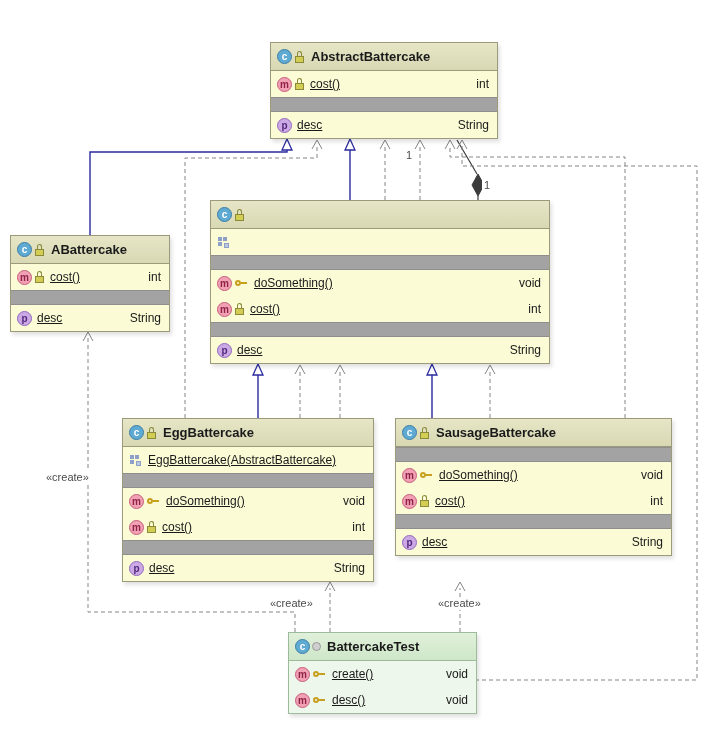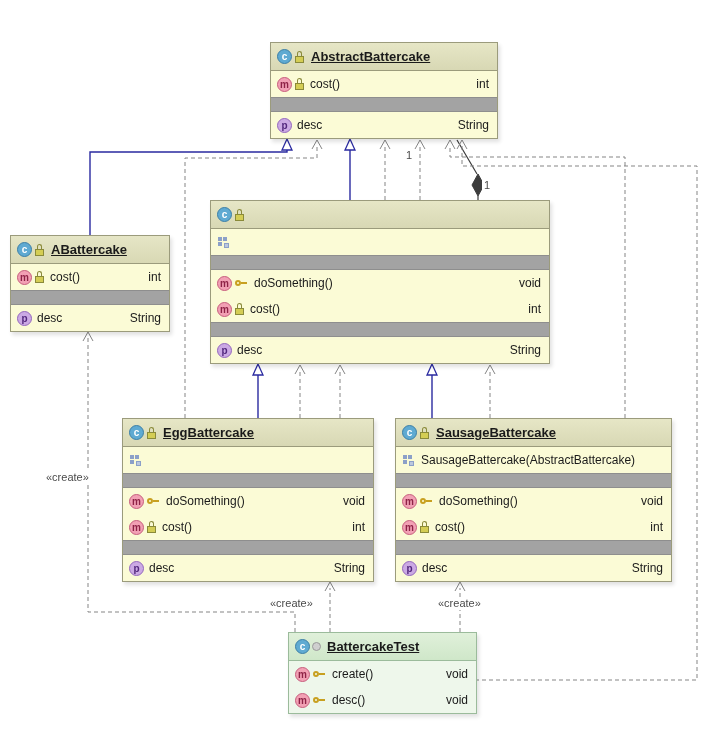--- a/index.html
+++ b/index.html
@@ -8,22 +8,22 @@
   #edges{position:absolute;left:0;top:0;z-index:1;}
   .uml-box{position:absolute;z-index:2;border:1px solid #9B9B7C;background:#FBFBD6;
            box-shadow:2px 3px 4px rgba(0,0,0,.12);font-size:12px;color:#1A1A1A;}
   .uml-header{height:27px;display:flex;align-items:center;padding:0 8px 0 6px;
               background:linear-gradient(#E6E6C6,#D8D8B4);border-bottom:1px solid #9B9B7C;
               font-weight:bold;font-size:13px;white-space:nowrap;}
   .member{height:26px;display:flex;align-items:center;padding:0 8px 0 6px;white-space:nowrap;}
   .sep{height:15px;background:#A3A3A3;border-top:1px solid #8E8E8E;border-bottom:1px solid #8E8E8E;box-sizing:border-box;}
   .green{background:#EEF7EB;border-color:#9BBB9B;}
   .green .uml-header{background:linear-gradient(#E0F0DA,#CFE7C9);border-bottom:1px solid #9BBB9B;}
-  .title{margin-left:3px;text-decoration:underline;}
-  .mname{margin-left:2px;}
+  .title{margin-left:3px;}
+  .mname{margin-left:2px;text-decoration:underline;}
   .mtype{margin-left:auto;padding-left:10px;}
   .ic{flex:none;margin-right:3px;display:inline-block;}
   .ci,.mi,.pi{width:15px;height:15px;border-radius:50%;text-align:center;
               font:bold 10px/13px "Liberation Sans",sans-serif;box-sizing:border-box;}
   .ci{background:#5FAAD2;border:1px solid #3D7FA6;color:#FFFFFF;}
   .mi{background:#F2A0B4;border:1px solid #C75E7E;color:#8E2246;}
   .pi{background:#CBA9E4;border:1px solid #9468BE;color:#53287E;}
   .dot{width:7px;height:7px;border-radius:50%;background:#CFCFCF;border:1px solid #9A9A9A;margin-left:-1px;}
   .lk{width:9px;height:12px;position:relative;margin:0 4px 0 0;}
   .lk::before{content:"";position:absolute;top:0;left:2px;width:5px;height:5px;border:1px solid #8A8A3A;
@@ -166,20 +166,21 @@
   </div>
 
   <div class="uml-box" style="left:122px;top:418px;width:250px;">
     <div class="uml-header">
       <span class="ic ci">c</span>
       <span class="ic lk"></span>
       <span class="title">EggBattercake</span>
     </div>
     <div class="member">
       <span class="ic ct"></span>
+      <span class="mname">EggBattercake(AbstractBattercake)</span>
     </div>
     <div class="sep"></div>
     <div class="member">
       <span class="ic mi">m</span>
       <span class="ic ky"></span>
       <span class="mname">doSomething()</span>
       <span class="mtype">void</span>
     </div>
     <div class="member">
       <span class="ic mi">m</span>
@@ -193,24 +194,20 @@
       <span class="mname">desc</span>
       <span class="mtype">String</span>
     </div>
   </div>
 
   <div class="uml-box" style="left:395px;top:418px;width:275px;">
     <div class="uml-header">
       <span class="ic ci">c</span>
       <span class="ic lk"></span>
       <span class="title">SausageBattercake</span>
-    </div>
-    <div class="member">
-      <span class="ic ct"></span>
-      <span class="mname">SausageBattercake(AbstractBattercake)</span>
     </div>
     <div class="sep"></div>
     <div class="member">
       <span class="ic mi">m</span>
       <span class="ic ky"></span>
       <span class="mname">doSomething()</span>
       <span class="mtype">void</span>
     </div>
     <div class="member">
       <span class="ic mi">m</span>

